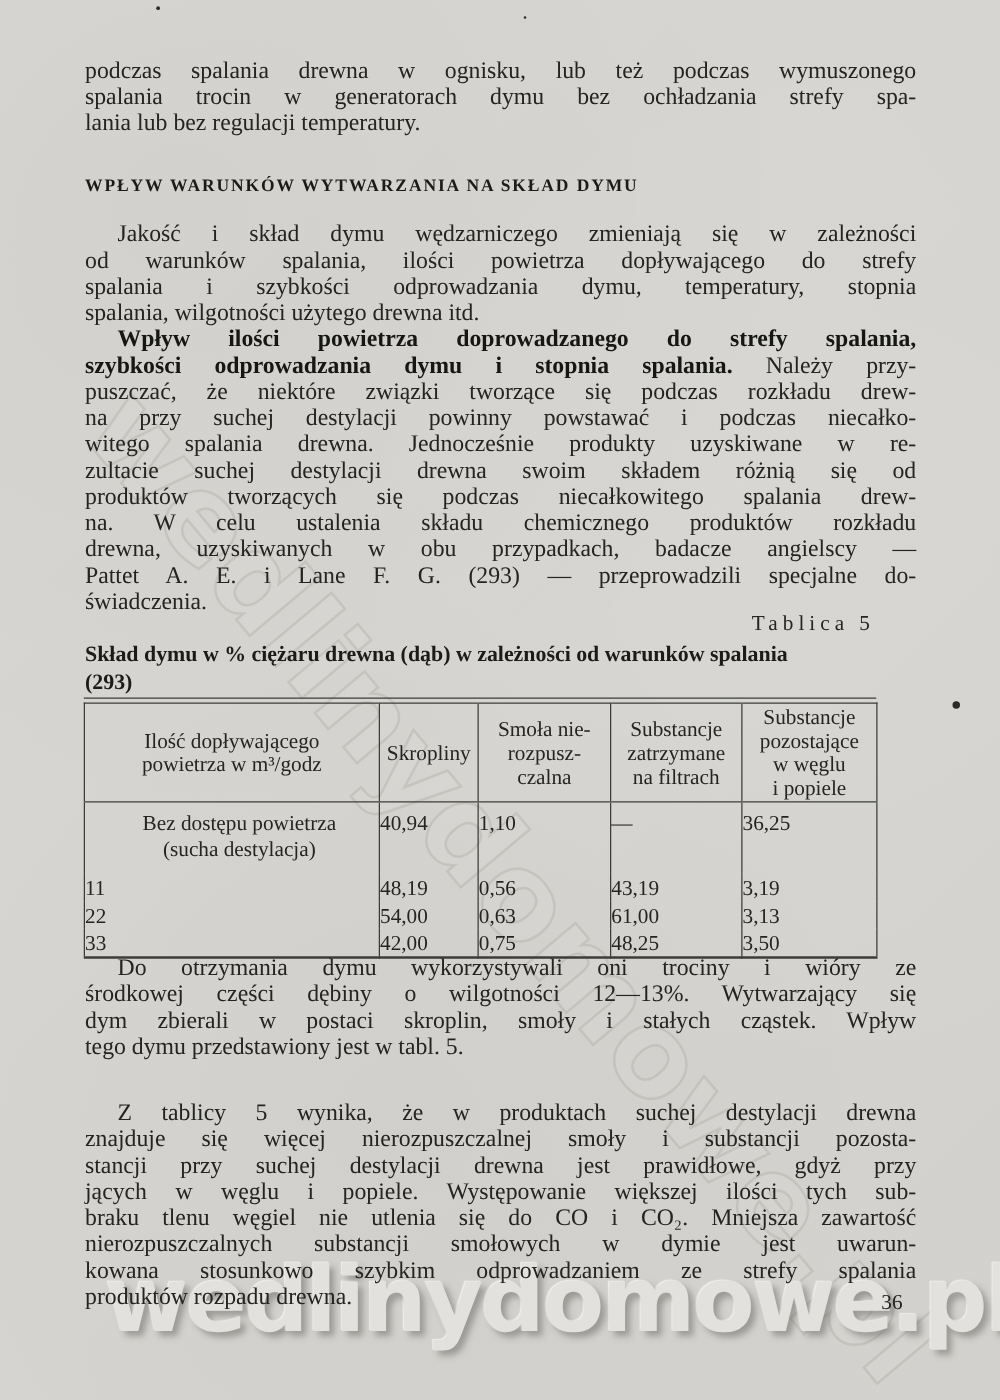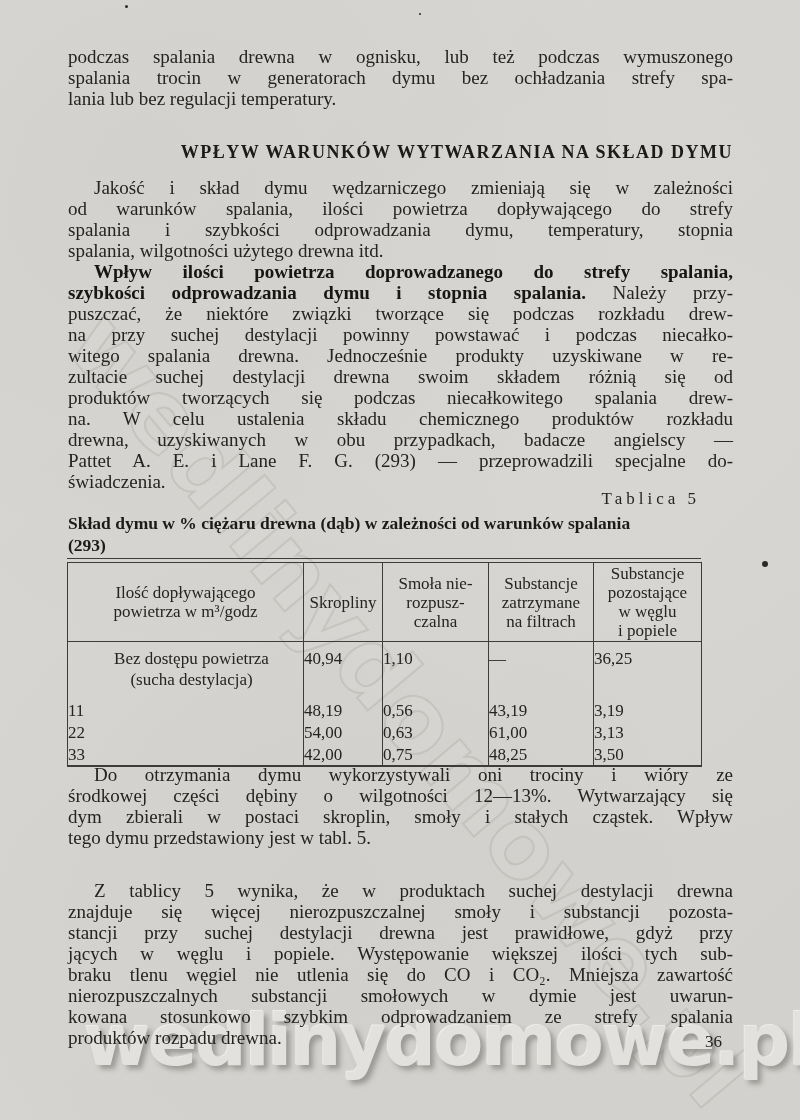--- a/index.html
+++ b/index.html
@@ -13,22 +13,22 @@
       linear-gradient(135deg,#d8d7d3 0%,#d5d4d0 55%,#d2d1cd 100%);
     font-family:"Liberation Serif","DejaVu Serif",serif;
     color:#242421;
   }
   .textblock{position:absolute;left:68px;width:665px;font-size:19px;line-height:21px;z-index:2;}
   .jline{text-align:justify;text-align-last:justify;}
   .jline.last{text-align-last:left;}
   .indent .jline:first-child{text-indent:26px;}
   .jline b{color:#161614;}
   .heading{
-    position:absolute;left:68px;width:665px;text-align:right;
-    font-size:18px;font-weight:bold;letter-spacing:1.5px;color:#1b1b19;z-index:2;
+    position:absolute;left:68px;width:665px;text-align:left;
+    font-size:14px;font-weight:bold;letter-spacing:1.5px;color:#1b1b19;z-index:2;
   }
   .tab-label{
     position:absolute;right:100px;top:489px;font-size:17px;letter-spacing:4px;z-index:2;text-align:right;
   }
   .tab-caption{
     position:absolute;left:68px;top:512px;width:665px;
     font-size:17.5px;font-weight:bold;line-height:22px;color:#1b1b19;z-index:2;
   }
   .table-wrap{
     position:absolute;left:67px;top:558px;width:634px;

